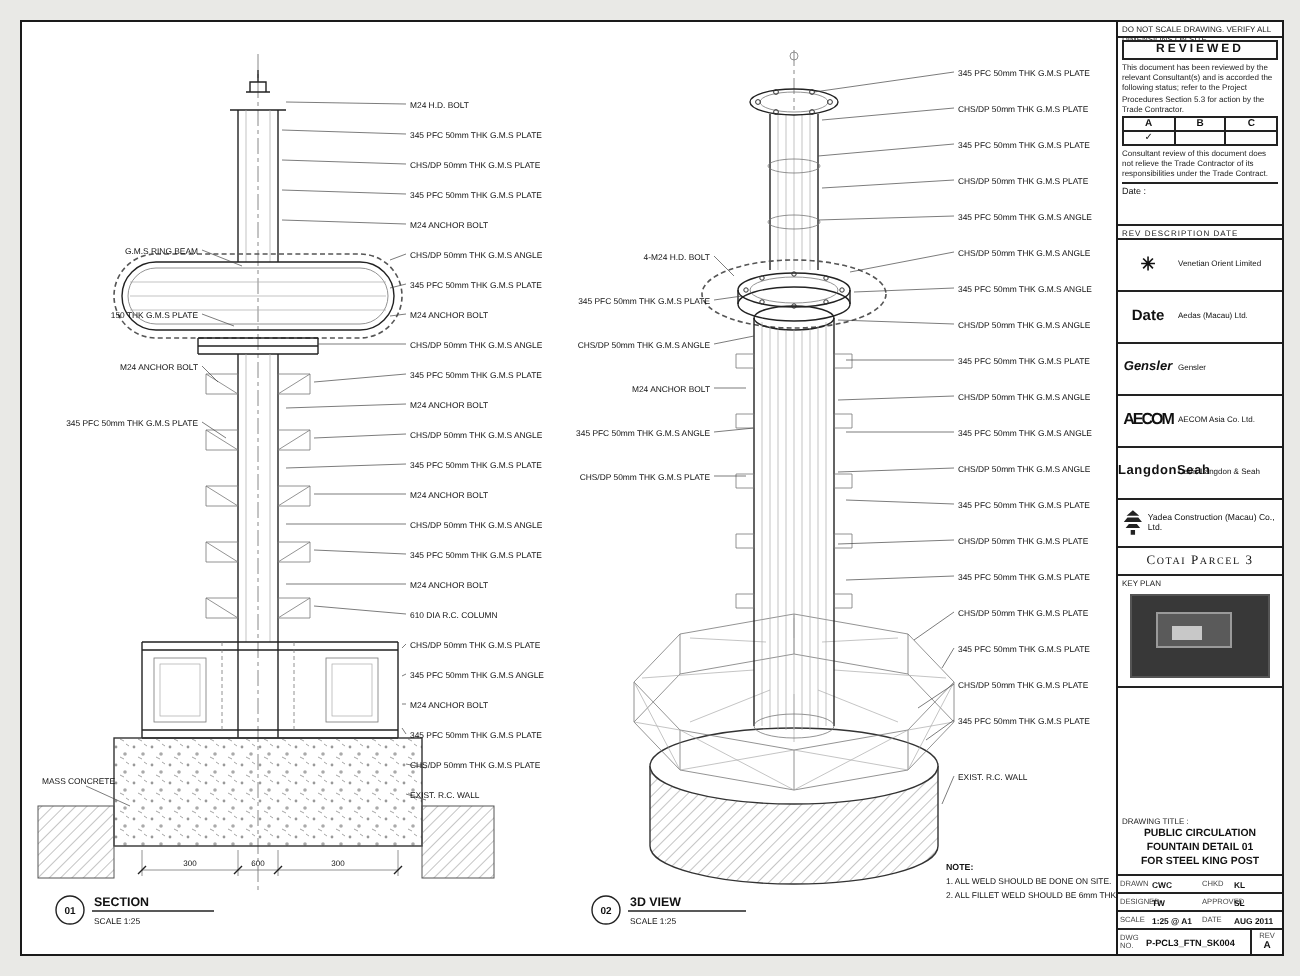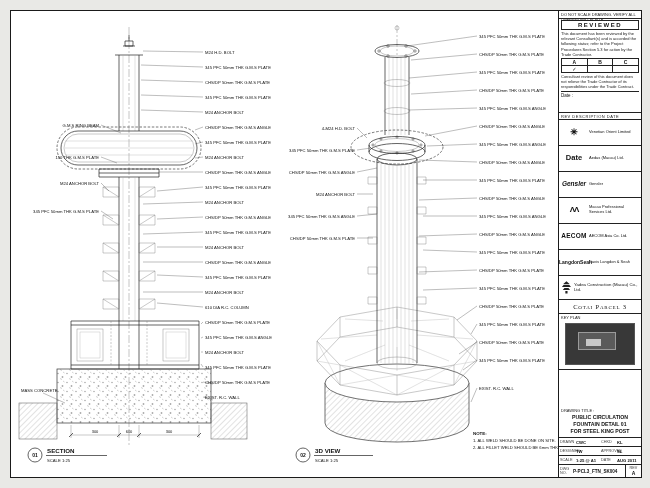--- a/index.html
+++ b/index.html
@@ -350,24 +350,20 @@
       </div>
       <div class="company">
         <div class="logo">Date</div>
         <div class="cname">Aedas (Macau) Ltd.</div>
       </div>
       <div class="company">
         <div class="logo">Gensler</div>
         <div class="cname">Gensler</div>
       </div>
       <div class="company">
-        <div class="logo">ΛΛ</div>
-        <div class="cname">Macau Professional Services Ltd.</div>
-      </div>
-      <div class="company">
         <div class="logo">AECOM</div>
         <div class="cname">AECOM Asia Co. Ltd.</div>
       </div>
       <div class="company">
         <div class="logo">LangdonSeah</div>
         <div class="cname">Davis Langdon &amp; Seah</div>
       </div>
     </div>
 
     <div class="sec contractor">

